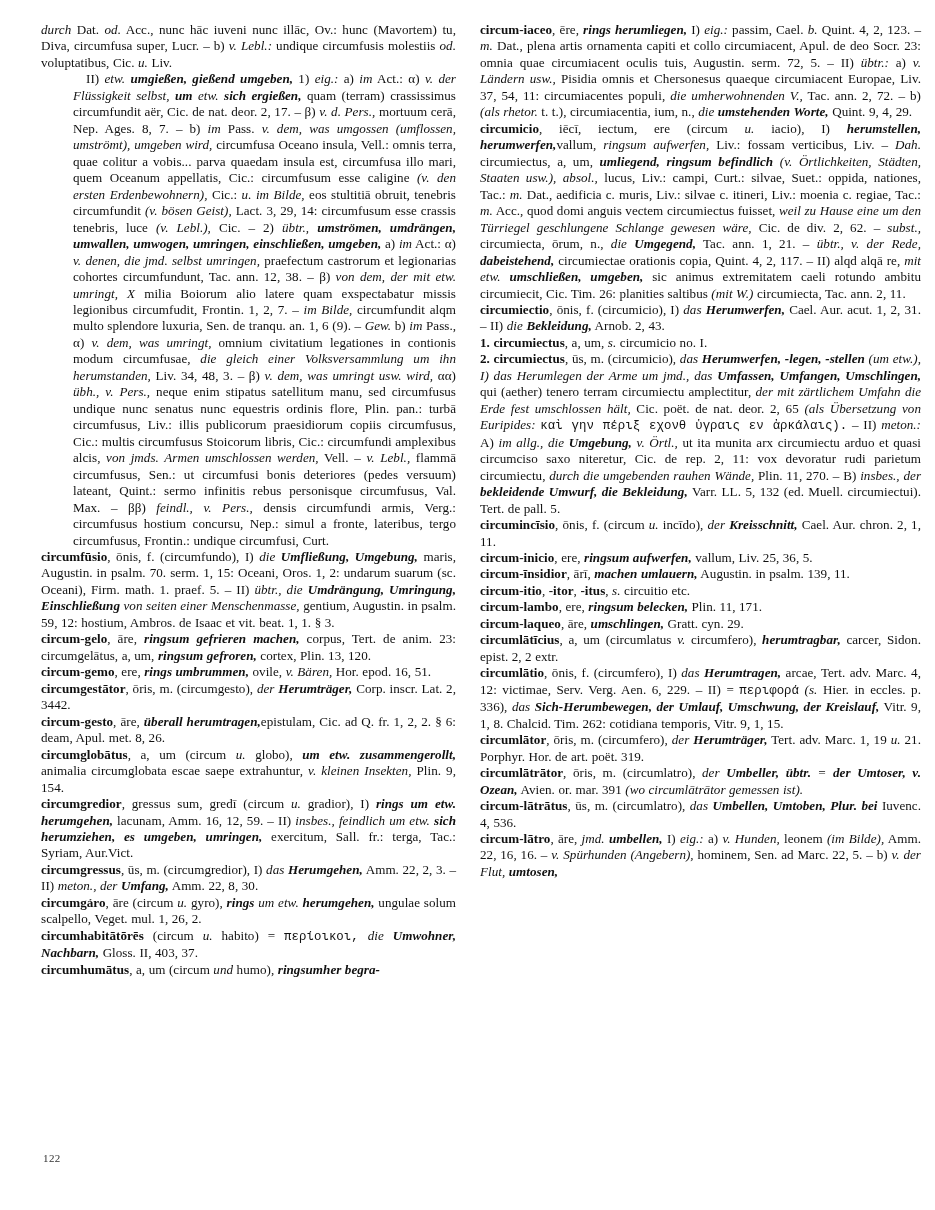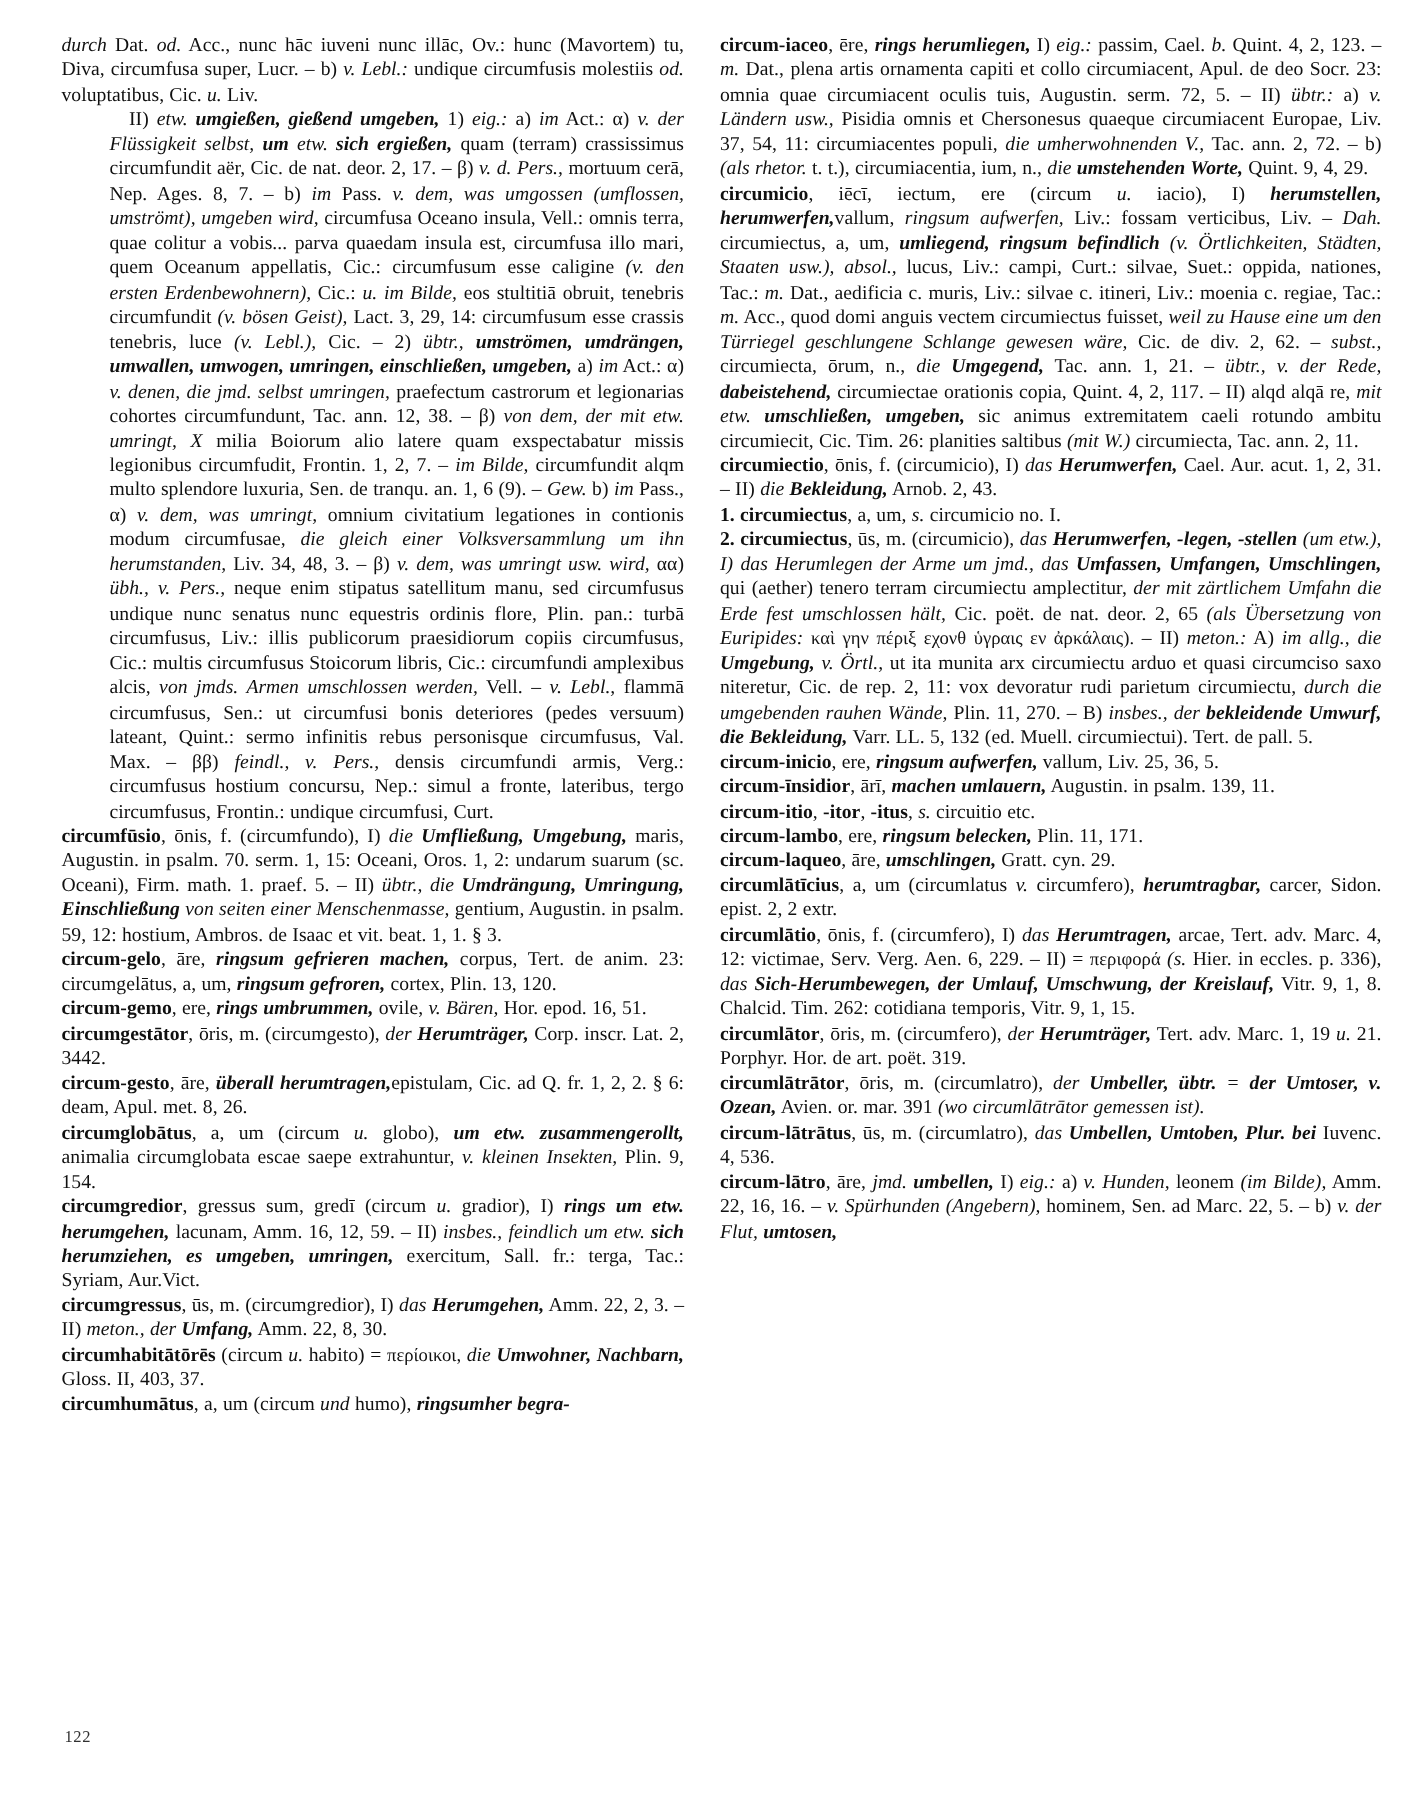--- a/index.html
+++ b/index.html
@@ -51,21 +51,21 @@
     text-align: justify;
   }
   .entry + .entry { margin-top: 0; }
 
   
   .cont { text-indent: 0; }
   .para-indent { text-indent: 13px; margin-left: 32px; }
 
   b, .b { font-weight: bold; }
   i, .i { font-style: italic; }
-  .grk { font-family: Liberation Serif, serif; font-size: 12.4px; }
+  .grk { font-family: Liberation Mono, monospace; font-size: 12.4px; }
 
   .folio {
     position: absolute;
     left: 30px;
     top: 1152px;
     font-size: 11px;
     color: #303030;
     letter-spacing: 0.4px;
   }
 </style>
@@ -80,30 +80,32 @@
         <p class="entry cont"><i>durch</i> Dat. <i>od.</i> Acc., nunc hāc iuveni nunc illāc, Ov.: hunc (Mavortem) tu, Diva, circumfusa super, Lucr. – b) <i>v. Lebl.:</i> undique circumfusis molestiis <i>od.</i> voluptatibus, Cic. <i>u.</i> Liv.</p>
         <p class="entry para-indent">II) <i>etw.</i> <b><i>umgießen, gießend umgeben,</i></b> 1) <i>eig.:</i> a) <i>im</i> Act.: α) <i>v. der Flüssigkeit selbst,</i> <b><i>um</i></b> <i>etw.</i> <b><i>sich ergießen,</i></b> quam (terram) crassissimus circumfundit aër, Cic. de nat. deor. 2, 17. – β) <i>v. d. Pers.,</i> mortuum cerā, Nep. Ages. 8, 7. – b) <i>im</i> Pass. <i>v. dem, was umgossen (umflossen, umströmt), umgeben wird,</i> circumfusa Oceano insula, Vell.: omnis terra, quae colitur a vobis... parva quaedam insula est, circumfusa illo mari, quem Oceanum appellatis, Cic.: circumfusum esse caligine <i>(v. den ersten Erdenbewohnern),</i> Cic.: <i>u. im Bilde,</i> eos stultitiā obruit, tenebris circumfundit <i>(v. bösen Geist),</i> Lact. 3, 29, 14: circumfusum esse crassis tenebris, luce <i>(v. Lebl.),</i> Cic. – 2) <i>übtr.,</i> <b><i>umströmen, umdrängen, umwallen, umwogen, umringen, einschließen, umgeben,</i></b> a) <i>im</i> Act.: α) <i>v. denen, die jmd. selbst umringen,</i> praefectum castrorum et legionarias cohortes circumfundunt, Tac. ann. 12, 38. – β) <i>von dem, der mit etw. umringt, X</i> milia Boiorum alio latere quam exspectabatur missis legionibus circumfudit, Frontin. 1, 2, 7. – <i>im Bilde,</i> circumfundit alqm multo splendore luxuria, Sen. de tranqu. an. 1, 6 (9). – <i>Gew.</i> b) <i>im</i> Pass., α) <i>v. dem, was umringt,</i> omnium civitatium legationes in contionis modum circumfusae, <i>die gleich einer Volksversammlung um ihn herumstanden,</i> Liv. 34, 48, 3. – β) <i>v. dem, was umringt usw. wird,</i> αα) <i>übh., v. Pers.,</i> neque enim stipatus satellitum manu, sed circumfusus undique nunc senatus nunc equestris ordinis flore, Plin. pan.: turbā circumfusus, Liv.: illis publicorum praesidiorum copiis circumfusus, Cic.: multis circumfusus Stoicorum libris, Cic.: circumfundi amplexibus alcis, <i>von jmds. Armen umschlossen werden,</i> Vell. – <i>v. Lebl.,</i> flammā circumfusus, Sen.: ut circumfusi bonis deteriores (pedes versuum) lateant, Quint.: sermo infinitis rebus personisque circumfusus, Val. Max. – ββ) <i>feindl., v. Pers.,</i> densis circumfundi armis, Verg.: circumfusus hostium concursu, Nep.: simul a fronte, lateribus, tergo circumfusus, Frontin.: undique circumfusi, Curt.</p>
         <p class="entry"><b>circumfūsio</b>, ōnis, f. (circumfundo), I) <i>die</i> <b><i>Umfließung, Umgebung,</i></b> maris, Augustin. in psalm. 70. serm. 1, 15: Oceani, Oros. 1, 2: undarum suarum (sc. Oceani), Firm. math. 1. praef. 5. – II) <i>übtr., die</i> <b><i>Umdrängung, Umringung, Einschließung</i></b> <i>von seiten einer Menschenmasse,</i> gentium, Augustin. in psalm. 59, 12: hostium, Ambros. de Isaac et vit. beat. 1, 1. § 3.</p>
         <p class="entry"><b>circum-gelo</b>, āre, <b><i>ringsum gefrieren machen,</i></b> corpus, Tert. de anim. 23: circumgelātus, a, um, <b><i>ringsum gefroren,</i></b> cortex, Plin. 13, 120.</p>
         <p class="entry"><b>circum-gemo</b>, ere, <b><i>rings umbrummen,</i></b> ovile, <i>v. Bären,</i> Hor. epod. 16, 51.</p>
         <p class="entry"><b>circumgestātor</b>, ōris, m. (circumgesto), <i>der</i> <b><i>Herumträger,</i></b> Corp. inscr. Lat. 2, 3442.</p>
         <p class="entry"><b>circum-gesto</b>, āre, <b><i>überall herumtragen,</i></b>epistulam, Cic. ad Q. fr. 1, 2, 2. § 6: deam, Apul. met. 8, 26.</p>
         <p class="entry"><b>circumglobātus</b>, a, um (circum <i>u.</i> globo), <b><i>um etw. zusammengerollt,</i></b> animalia circumglobata escae saepe extrahuntur, <i>v. kleinen Insekten,</i> Plin. 9, 154.</p>
         <p class="entry"><b>circumgredior</b>, gressus sum, gredī (circum <i>u.</i> gradior), I) <b><i>rings um etw. herumgehen,</i></b> lacunam, Amm. 16, 12, 59. – II) <i>insbes., feindlich um etw.</i> <b><i>sich herumziehen, es umgeben, umringen,</i></b> exercitum, Sall. fr.: terga, Tac.: Syriam, Aur.Vict.</p>
         <p class="entry"><b>circumgressus</b>, ūs, m. (circumgredior), I) <i>das</i> <b><i>Herumgehen,</i></b> Amm. 22, 2, 3. – II) <i>meton., der</i> <b><i>Umfang,</i></b> Amm. 22, 8, 30.</p>
+        <p class="entry"><b>circumgảro</b>, āre (circum <i>u.</i> gyro), <b><i>rings</i></b> <i>um etw.</i> <b><i>herumgehen,</i></b> ungulae solum scalpello, Veget. mul. 1, 26, 2.</p>
         <p class="entry"><b>circumhabitātōrēs</b> (circum <i>u.</i> habito) = <span class="grk">περίοικοι,</span> <i>die</i> <b><i>Umwohner, Nachbarn,</i></b> Gloss. II, 403, 37.</p>
         <p class="entry"><b>circumhumātus</b>, a, um (circum <i>und</i> humo), <b><i>ringsumher begra-</i></b></p>
       </div>
 
     <div class="col col-right" id="right-col">
         <p class="entry"><b>circum-iaceo</b>, ēre, <b><i>rings herumliegen,</i></b> I) <i>eig.:</i> passim, Cael. <i>b.</i> Quint. 4, 2, 123. – <i>m.</i> Dat., plena artis ornamenta capiti et collo circumiacent, Apul. de deo Socr. 23: omnia quae circumiacent oculis tuis, Augustin. serm. 72, 5. – II) <i>übtr.:</i> a) <i>v. Ländern usw.,</i> Pisidia omnis et Chersonesus quaeque circumiacent Europae, Liv. 37, 54, 11: circumiacentes populi, <i>die umherwohnenden V.,</i> Tac. ann. 2, 72. – b) <i>(als rhetor.</i> t. t.), circumiacentia, ium, n., <i>die</i> <b><i>umstehenden Worte,</i></b> Quint. 9, 4, 29.</p>
         <p class="entry"><b>circumicio</b>, iēcī, iectum, ere (circum <i>u.</i> iacio), I) <b><i>herumstellen, herumwerfen,</i></b>vallum, <i>ringsum aufwerfen,</i> Liv.: fossam verticibus, Liv. – <i>Dah.</i> circumiectus, a, um, <b><i>umliegend, ringsum befindlich</i></b> <i>(v. Örtlichkeiten, Städten, Staaten usw.), absol.,</i> lucus, Liv.: campi, Curt.: silvae, Suet.: oppida, nationes, Tac.: <i>m.</i> Dat., aedificia c. muris, Liv.: silvae c. itineri, Liv.: moenia c. regiae, Tac.: <i>m.</i> Acc., quod domi anguis vectem circumiectus fuisset, <i>weil zu Hause eine um den Türriegel geschlungene Schlange gewesen wäre,</i> Cic. de div. 2, 62. – <i>subst.,</i> circumiecta, ōrum, n., <i>die</i> <b><i>Umgegend,</i></b> Tac. ann. 1, 21. – <i>übtr., v. der Rede,</i> <b><i>dabeistehend,</i></b> circumiectae orationis copia, Quint. 4, 2, 117. – II) alqd alqā re, <i>mit etw.</i> <b><i>umschließen, umgeben,</i></b> sic animus extremitatem caeli rotundo ambitu circumiecit, Cic. Tim. 26: planities saltibus <i>(mit W.)</i> circumiecta, Tac. ann. 2, 11.</p>
         <p class="entry"><b>circumiectio</b>, ōnis, f. (circumicio), I) <i>das</i> <b><i>Herumwerfen,</i></b> Cael. Aur. acut. 1, 2, 31. – II) <i>die</i> <b><i>Bekleidung,</i></b> Arnob. 2, 43.</p>
         <p class="entry"><b>1. circumiectus</b>, a, um, <i>s.</i> circumicio no. I.</p>
         <p class="entry"><b>2. circumiectus</b>, ūs, m. (circumicio), <i>das</i> <b><i>Herumwerfen, -legen, -stellen</i></b> <i>(um etw.), I) das Herumlegen der Arme um jmd., das</i> <b><i>Umfassen, Umfangen, Umschlingen,</i></b> qui (aether) tenero terram circumiectu amplectitur, <i>der mit zärtlichem Umfahn die Erde fest umschlossen hält,</i> Cic. poët. de nat. deor. 2, 65 <i>(als Übersetzung von Euripides:</i> <span class="grk">καὶ γην πέριξ εχονθ ὑγραις εν ἀρκάλαις).</span> – II) <i>meton.:</i> A) <i>im allg., die</i> <b><i>Umgebung,</i></b> <i>v. Örtl.,</i> ut ita munita arx circumiectu arduo et quasi circumciso saxo niteretur, Cic. de rep. 2, 11: vox devoratur rudi parietum circumiectu, <i>durch die umgebenden rauhen Wände,</i> Plin. 11, 270. – B) <i>insbes., der</i> <b><i>bekleidende Umwurf, die</i></b> <b><i>Bekleidung,</i></b> Varr. LL. 5, 132 (ed. Muell. circumiectui). Tert. de pall. 5.</p>
+        <p class="entry"><b>circumincīsio</b>, ōnis, f. (circum <i>u.</i> incīdo), <i>der</i> <b><i>Kreisschnitt,</i></b> Cael. Aur. chron. 2, 1, 11.</p>
         <p class="entry"><b>circum-inicio</b>, ere, <b><i>ringsum aufwerfen,</i></b> vallum, Liv. 25, 36, 5.</p>
         <p class="entry"><b>circum-īnsidior</b>, ārī, <b><i>machen umlauern,</i></b> Augustin. in psalm. 139, 11.</p>
         <p class="entry"><b>circum-itio</b>, <b>-itor</b>, <b>-itus</b>, <i>s.</i> circuitio etc.</p>
         <p class="entry"><b>circum-lambo</b>, ere, <b><i>ringsum belecken,</i></b> Plin. 11, 171.</p>
         <p class="entry"><b>circum-laqueo</b>, āre, <b><i>umschlingen,</i></b> Gratt. cyn. 29.</p>
         <p class="entry"><b>circumlātīcius</b>, a, um (circumlatus <i>v.</i> circumfero), <b><i>herumtragbar,</i></b> carcer, Sidon. epist. 2, 2 extr.</p>
         <p class="entry"><b>circumlātio</b>, ōnis, f. (circumfero), I) <i>das</i> <b><i>Herumtragen,</i></b> arcae, Tert. adv. Marc. 4, 12: victimae, Serv. Verg. Aen. 6, 229. – II) = <span class="grk">περιφορά</span> <i>(s.</i> Hier. in eccles. p. 336), <i>das</i> <b><i>Sich-Herumbewegen, der</i></b> <b><i>Umlauf, Umschwung, der</i></b> <b><i>Kreislauf,</i></b> Vitr. 9, 1, 8. Chalcid. Tim. 262: cotidiana temporis, Vitr. 9, 1, 15.</p>
         <p class="entry"><b>circumlātor</b>, ōris, m. (circumfero), <i>der</i> <b><i>Herumträger,</i></b> Tert. adv. Marc. 1, 19 <i>u.</i> 21. Porphyr. Hor. de art. poët. 319.</p>
         <p class="entry"><b>circumlātrātor</b>, ōris, m. (circumlatro), <i>der</i> <b><i>Umbeller, übtr.</i></b> <i>=</i> <b><i>der Umtoser, v. Ozean,</i></b> Avien. or. mar. 391 <i>(wo circumlātrātor gemessen ist).</i></p>
         <p class="entry"><b>circum-lātrātus</b>, ūs, m. (circumlatro), <i>das</i> <b><i>Umbellen, Umtoben, Plur. bei</i></b> Iuvenc. 4, 536.</p>

